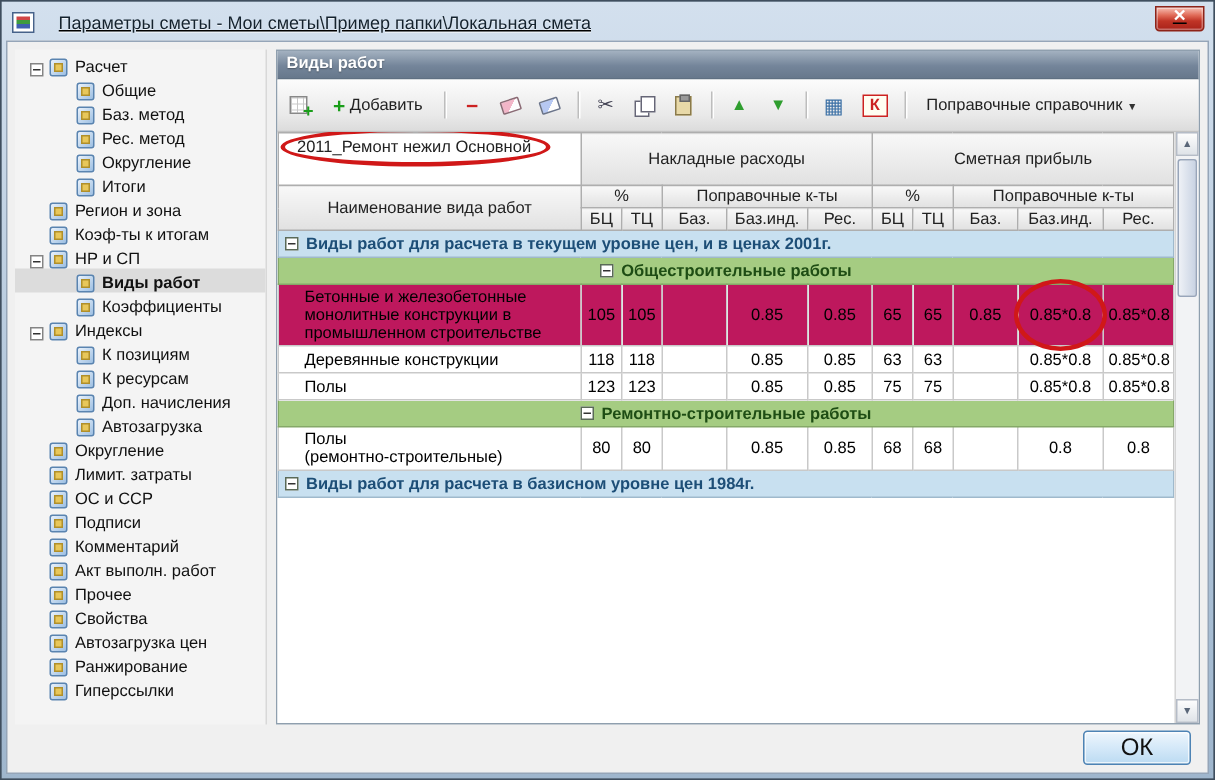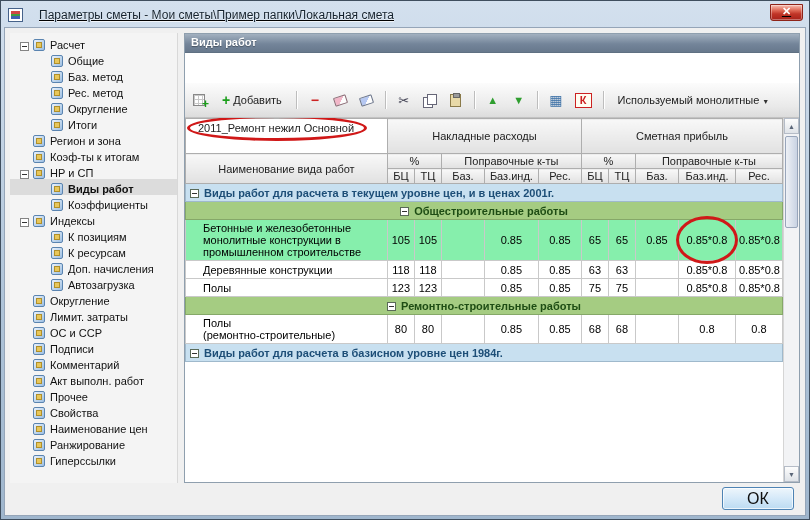--- a/index.html
+++ b/index.html
@@ -43,21 +43,21 @@
                background:linear-gradient(135deg,#eaf2fb,#9dbfe2); margin-right:5px; position:relative; }
   .tree-icon::before { content:""; position:absolute; left:2px; top:2px; width:4px; height:4px;
                background:#e8c75a; border:1px solid #b08f2a; }
 
   
   .panel { flex:1; min-width:0; display:flex; flex-direction:column; border:1px solid #8f9fae; background:#fff; }
   .caption { height:19px; flex:none; padding:2px 6px; font-size:11px; font-weight:bold; color:#fff;
              background:linear-gradient(#a3b1c0,#74859a 55%,#67788c);
              border-bottom:1px solid #5f7082; text-shadow:0 1px 1px rgba(0,0,0,.35); }
   .toolbar { height:35px; flex:none; display:flex; align-items:center; gap:4px; padding:0 4px;
-             background:linear-gradient(#fcfcfc,#e9e9e9 70%,#dcdcdc); border-bottom:1px solid #c2c2c2;margin-top:30px; }
+             background:linear-gradient(#fcfcfc,#e9e9e9 70%,#dcdcdc); border-bottom:1px solid #c2c2c2; }
   .tb { height:22px; min-width:22px; border:1px solid transparent; background:transparent; border-radius:2px;
         display:flex; align-items:center; justify-content:center; gap:3px; font-size:11px; color:#222;
         padding:0 3px; cursor:default; font-family:inherit; }
   .tb-label { padding:0 6px; }
   .sep { width:1px; height:18px; background:#bdbdbd; box-shadow:1px 0 0 #fff; margin:0 3px; flex:none; }
 
   .ico { display:inline-block; line-height:1; }
   .ico.plus::before { content:"+"; color:#1a9e1a; font-weight:bold; font-size:14px; }
   .ico.addgrid { width:14px; height:14px; position:relative; }
   .ico.addgrid::before { content:""; position:absolute; left:0; top:1px; width:10px; height:10px;
@@ -89,21 +89,21 @@
   .content-row { flex:1; min-height:0; display:flex; }
   .table-wrap { flex:1; min-width:0; background:#fff; overflow:hidden; }
   table { width:100%; border-collapse:collapse; table-layout:fixed; }
   th { background:linear-gradient(#f8f8f8,#e1e1e1); border:1px solid #aeaeae; font-weight:normal;
        font-size:11px; color:#222; padding:1px 2px; text-align:center; overflow:hidden; }
   th.combo-cell { background:#fff; text-align:left; padding:2px 4px 18px 10px; height:24px; overflow:visible; }
   td { border:1px solid #c9c9c9; font-size:11px; padding:1px 3px; text-align:center;
        vertical-align:middle; background:#fff; color:#000; overflow:hidden;margin-top:44px; }
   td.name-cell { text-align:left; padding:2px 3px 2px 17px; white-space:pre-line; }
   tr.data-row td { height:18px; }
-  tr.highlight td { background:#86efac; }
+  tr.highlight td { background:#be185d; }
   tr.section-blue td { background:#c8e0f0; color:#1d4e77; font-weight:bold; text-align:left;
        border:1px solid #9fb9cc; padding:2px 4px; height:18px; }
   tr.section-green td { background:#a5cc82; color:#1e4d14; font-weight:bold; text-align:center;
        border:1px solid #85a868; padding:2px 4px; height:18px; }
   .collapse-box { display:inline-block; width:9px; height:9px; border:1px solid #5a6a58; background:#fff;
        margin-right:5px; position:relative; vertical-align:-1px; }
   .collapse-box::before { content:""; position:absolute; left:1px; right:1px; top:3px; height:1px; background:#333; }
 
   
   .annotated { position:relative; display:inline-block; padding:1px 2px; }
@@ -261,21 +261,21 @@
             <span>Прочее</span>
           </div>
           <div class="tree-item lvl0">
             <span class="expander-spacer"></span>
             <span class="tree-icon"></span>
             <span>Свойства</span>
           </div>
           <div class="tree-item lvl0">
             <span class="expander-spacer"></span>
             <span class="tree-icon"></span>
-            <span>Наименование цен</span>
+            <span>Автозагрузка цен</span>
           </div>
           <div class="tree-item lvl0">
             <span class="expander-spacer"></span>
             <span class="tree-icon"></span>
             <span>Ранжирование</span>
           </div>
           <div class="tree-item lvl0">
             <span class="expander-spacer"></span>
             <span class="tree-icon"></span>
             <span>Гиперссылки</span>
@@ -322,21 +322,21 @@
             </span>
           <span class="sep"></span>
           <span class="tb">
               <span class="ico grid"></span>
             </span>
           <span class="tb">
               <span class="ico kbox">К</span>
             </span>
           <span class="sep"></span>
           <span class="tb tb-label">
-              <span>Используемый монолитные</span>
+              <span>Поправочные справочник</span>
               <span class="ico caret"></span>
             </span>
         </div>
 
         <div class="content-row">
           <div class="table-wrap">
             <table>
               <colgroup>
                 <col>
                 <col style="width:27px">

